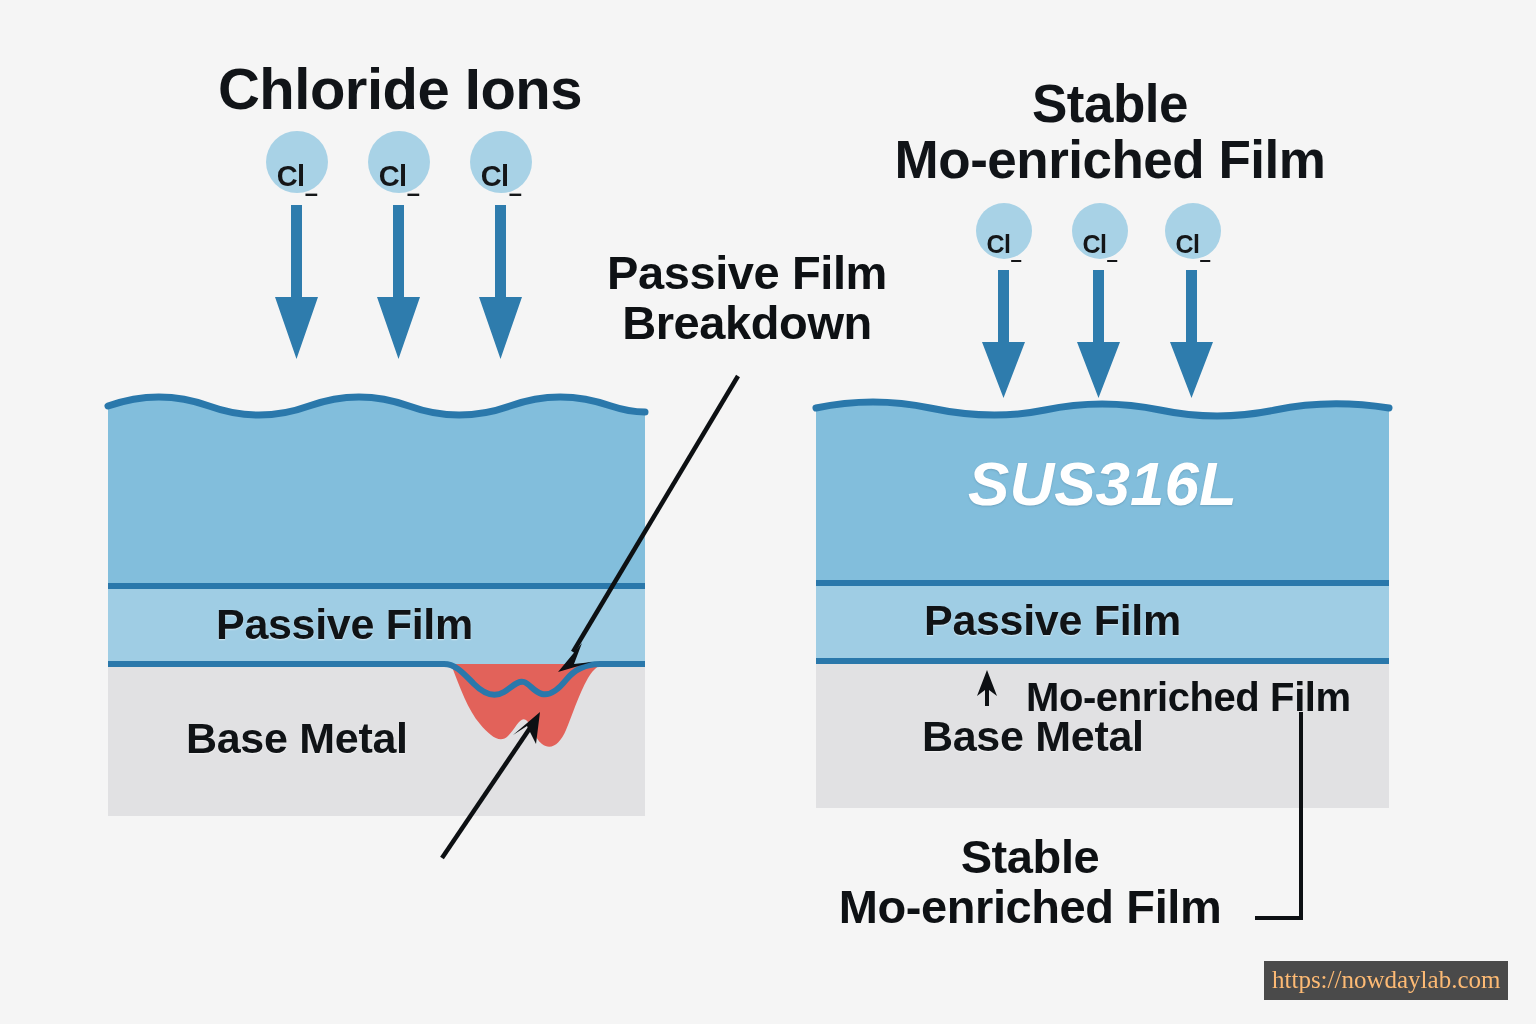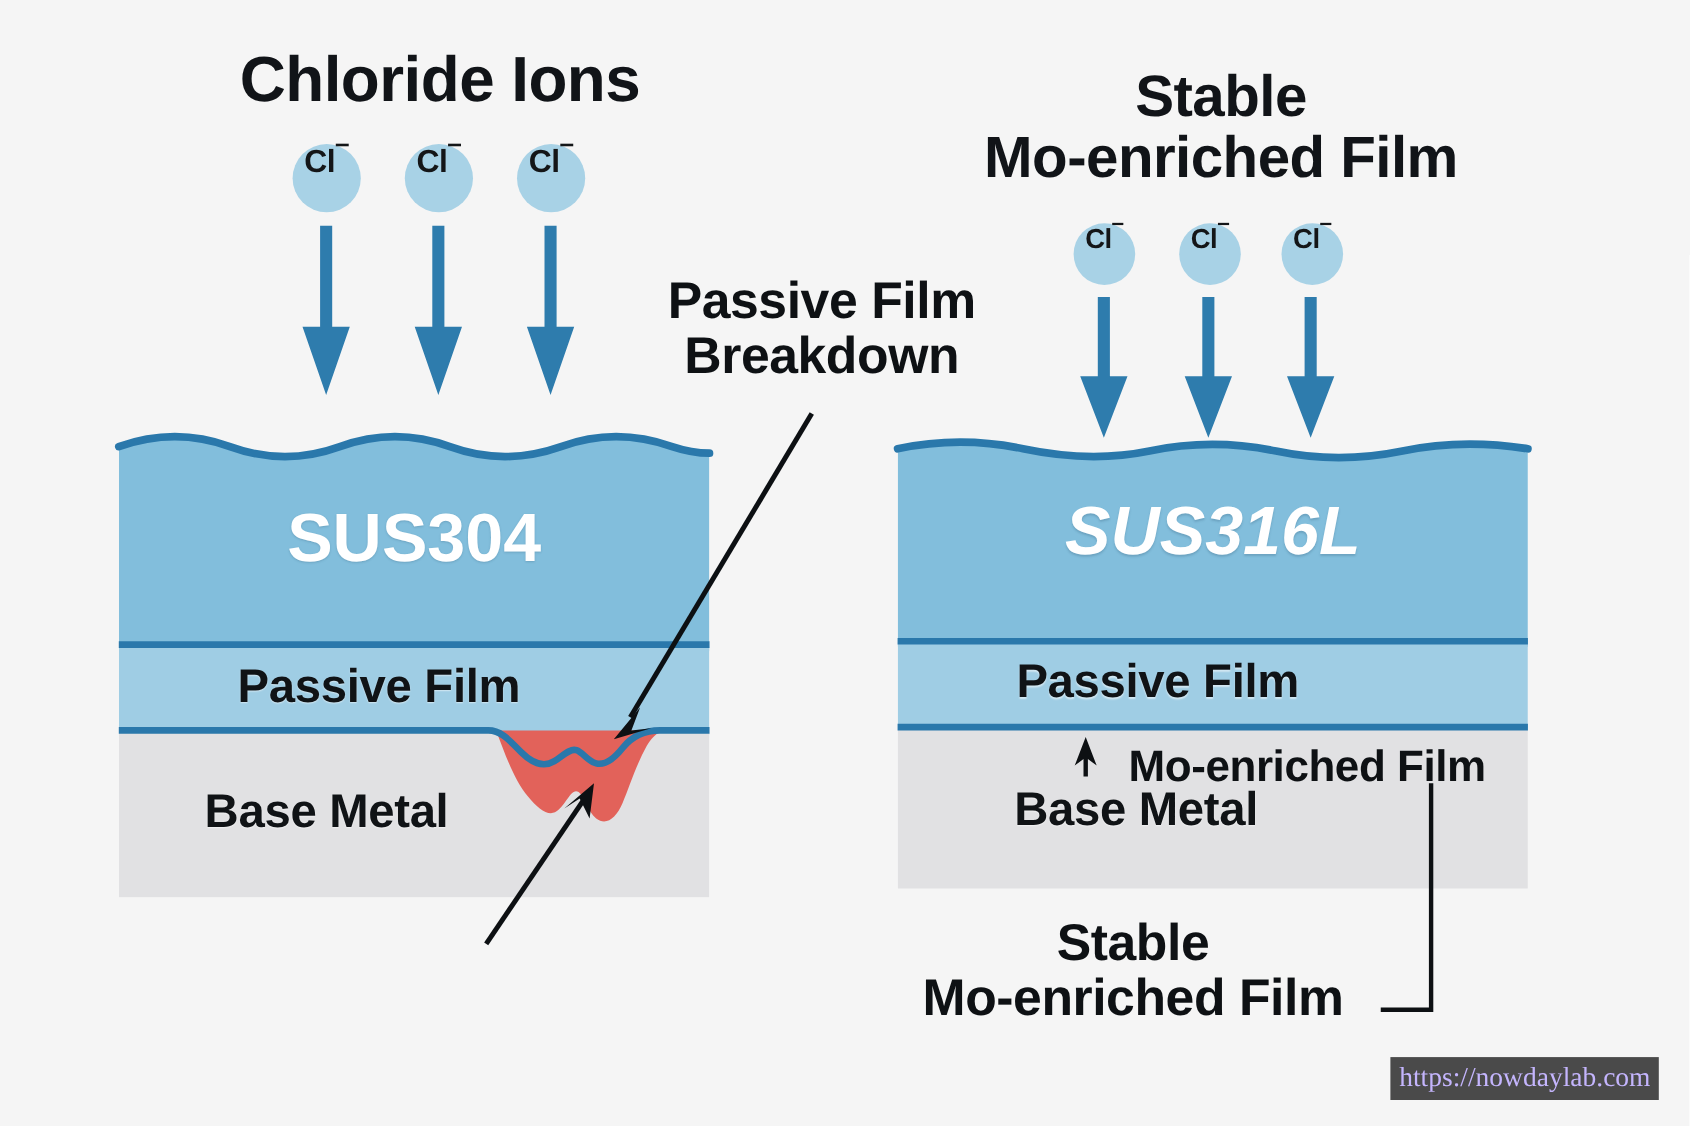--- a/index.html
+++ b/index.html
@@ -21,29 +21,30 @@
   
   .abs { position: absolute; }
 
   .title-text {
     font-weight: bold;
     color: #111418;
     text-align: center;
     line-height: 1.06;
     white-space: pre-line;
     letter-spacing: -0.5px;
+    margin-top: 16px;
   }
 
   
   .ion {
     position: absolute;
     border-radius: 50%;
     background: #a8d2e6;
     display: flex;
-    align-items: flex-start;
+    align-items: flex-end;
     justify-content: center;
     font-weight: bold;
     color: #141618;
     letter-spacing: -0.5px;
   }
   .ion .sup { font-size: 0.82em; vertical-align: super; line-height: 0; }
 
   
   .slab { position: absolute; }
   .slab svg { display: block; overflow: visible; }
@@ -73,21 +74,21 @@
     color: #0e1114;
     line-height: 1.06;
     white-space: pre-line;
     letter-spacing: -0.4px;
   }
 
   
   #watermark {
     position: absolute;
     background: #4a4a4a;
-    color: #c4b5fd;
+    color: #fdba74;
     font-family: "Liberation Serif", serif;
     font-size: 25px;
     line-height: 1;
     padding: 6px 8px 8px 8px;
     letter-spacing: 0px;
     white-space: nowrap;
   }
 </style>
 </head>
 <body>
@@ -163,21 +164,20 @@
       <path d="M0,272 L336,272
                C 348,272 356,282 366,292
                C 376,302 386,306 396,300
                C 404,295 410,288 416,290
                C 422,292 426,300 434,302
                C 442,304 450,298 458,288
                C 466,278 476,272 492,272
                L537,272" fill="none" stroke="#2a78ab" stroke-width="6"></path>
     </svg>
 
-    <div class="slab-name" style="top:62px; font-size:62px;">SUS304</div>
 
     <div class="layer-label" style="left:108px; top:208px; font-size:43px;">Passive Film</div>
 
     <div class="layer-label" style="left:78px; top:322px; font-size:43px;">Base Metal</div>
   </div>
 
   <div class="callout" style="left:572px; top:248px; width:350px; font-size:47px; text-align:center;">Passive Film
 Breakdown</div>
 
   <svg class="abs" style="left:540px; top:360px;" width="220" height="330" viewBox="0 0 220 330">

